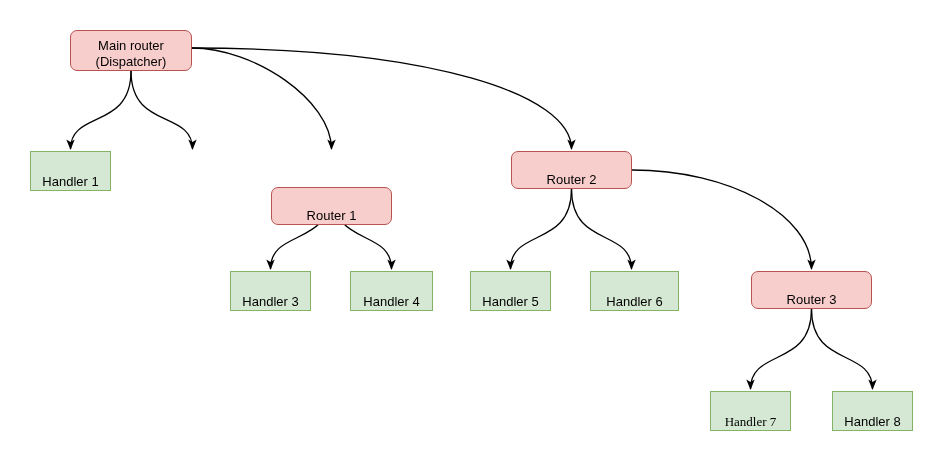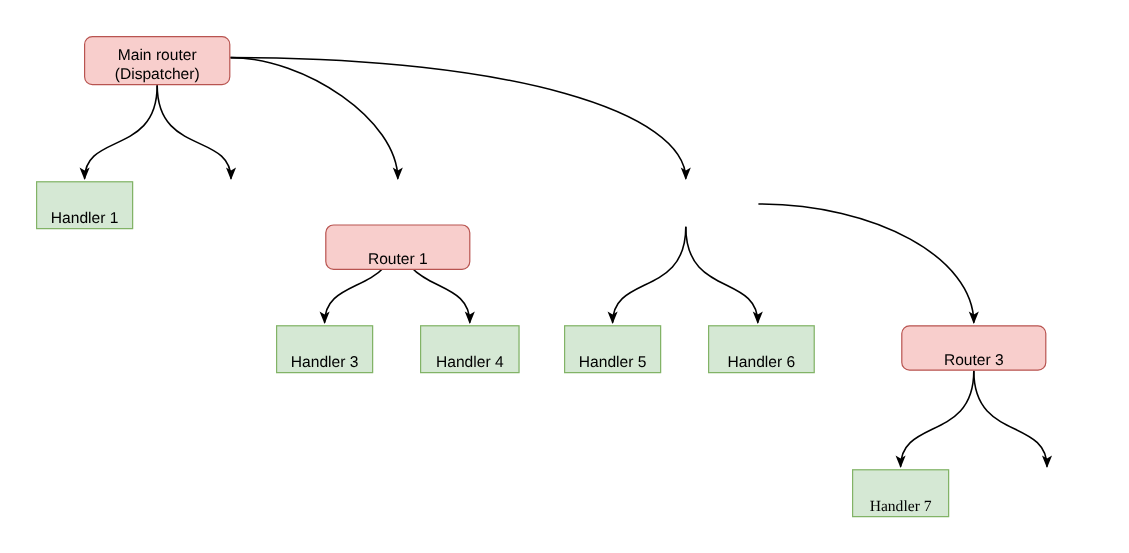--- a/index.html
+++ b/index.html
@@ -74,20 +74,23 @@
 
   <div class="node handler" style="left:30px; top:151px; width:81px; height:40px;">
     <span class="label">Handler 1</span>
   </div>
 
 
   <div class="node router" style="left:271px; top:151px; width:121px; height:38px;margin-top:36px;">
     <span class="label">Router 1</span>
   </div>
 
+  <div class="node router" style="left:511px; top:151px; width:121px; height:38px;">
+    <span class="label">Router 2</span>
+  </div>
 
   <div class="node handler" style="left:230px; top:271px; width:81px; height:40px;">
     <span class="label">Handler 3</span>
   </div>
 
   <div class="node handler" style="left:350px; top:271px; width:83px; height:40px;">
     <span class="label">Handler 4</span>
   </div>
 
   <div class="node handler" style="left:470px; top:271px; width:81px; height:40px;">
@@ -99,14 +102,17 @@
   </div>
 
   <div class="node router" style="left:751px; top:271px; width:121px; height:38px;">
     <span class="label">Router 3</span>
   </div>
 
   <div class="node handler" style="left:710px; top:391px; width:81px; height:40px;font-family:Liberation Serif, serif;">
     <span class="label">Handler 7</span>
   </div>
 
+  <div class="node handler" style="left:832px; top:391px; width:81px; height:40px;">
+    <span class="label">Handler 8</span>
+  </div>
 
 </div>
 
 </body></html>

